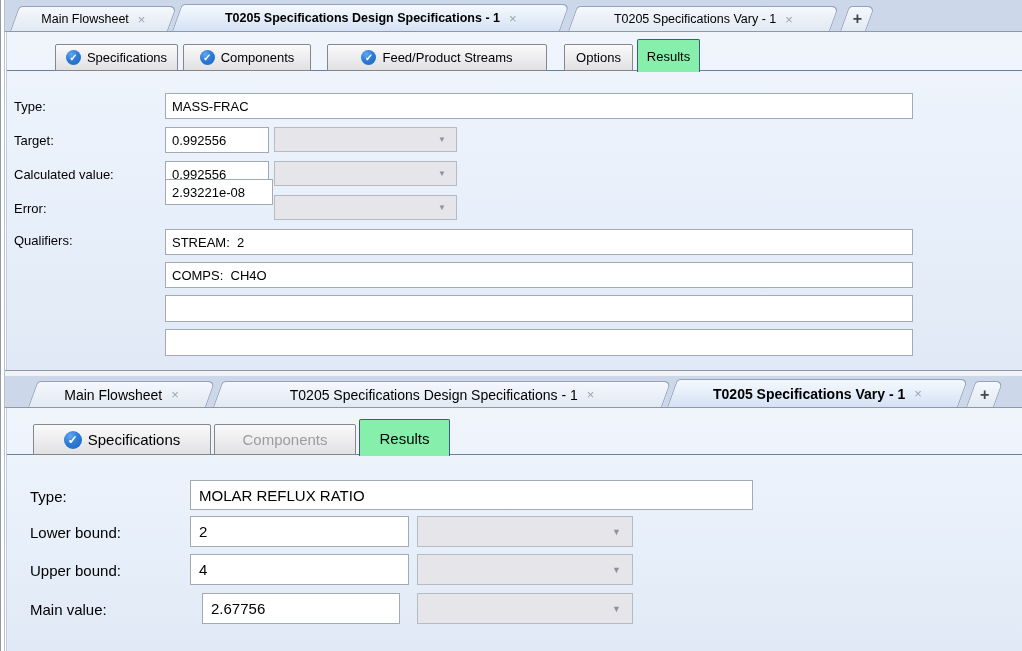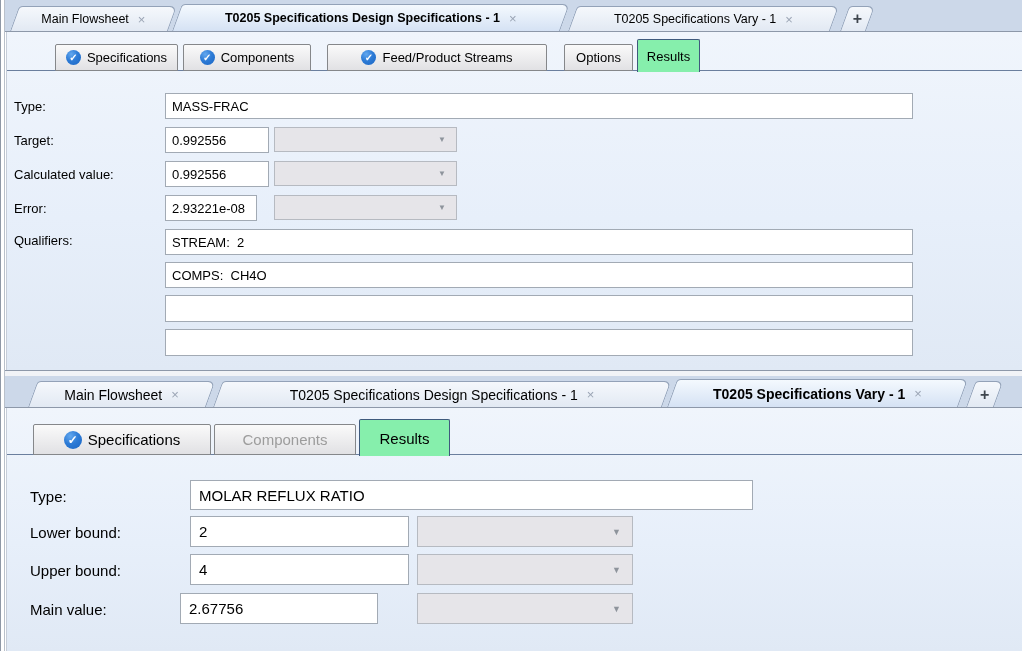--- a/index.html
+++ b/index.html
@@ -164,21 +164,21 @@
     <span class="arrow">▼</span>
   </div>
 
   <div class="flabel sm" style="left:14px;top:167px;">Calculated value:</div>
   <div class="tfield sm" style="left:165px;top:161px;width:104px;height:25px;">0.992556</div>
   <div class="combo" style="left:274px;top:161px;width:183px;height:25px;">
     <span class="arrow">▼</span>
   </div>
 
   <div class="flabel sm" style="left:14px;top:201px;">Error:</div>
-  <div class="tfield sm" style="left:165px;top:195px;width:92px;height:25px;">2.93221e-08</div>
+  <div class="tfield sm" style="left:165px;top:179px;width:108px;height:25px;">2.93221e-08</div>
   <div class="combo" style="left:274px;top:195px;width:183px;height:25px;">
     <span class="arrow">▼</span>
   </div>
 
   <div class="flabel sm" style="left:14px;top:233px;">Qualifiers:</div>
   <div class="tfield sm" style="left:165px;top:229px;width:748px;height:26px;">STREAM:  2</div>
   <div class="tfield sm" style="left:165px;top:262px;width:748px;height:26px;">COMPS:  CH4O</div>
   <div class="tfield sm" style="left:165px;top:295px;width:748px;height:27px;"></div>
   <div class="tfield sm" style="left:165px;top:329px;width:748px;height:27px;"></div>
 
@@ -233,20 +233,20 @@
     <span class="arrow">▼</span>
   </div>
 
   <div class="flabel lg" style="left:30px;top:562px;">Upper bound:</div>
   <div class="tfield lg" style="left:190px;top:554px;width:219px;height:31px;">4</div>
   <div class="combo lg" style="left:417px;top:554px;width:216px;height:31px;">
     <span class="arrow">▼</span>
   </div>
 
   <div class="flabel lg" style="left:30px;top:601px;">Main value:</div>
-  <div class="tfield lg" style="left:180px;top:593px;width:198px;height:31px;">2.67756</div>
+  <div class="tfield lg" style="left:202px;top:593px;width:198px;height:31px;">2.67756</div>
   <div class="combo lg" style="left:417px;top:593px;width:216px;height:31px;">
     <span class="arrow">▼</span>
   </div>
 
   <div class="frame-left"></div>
 
 </div>
 
 </body></html>

